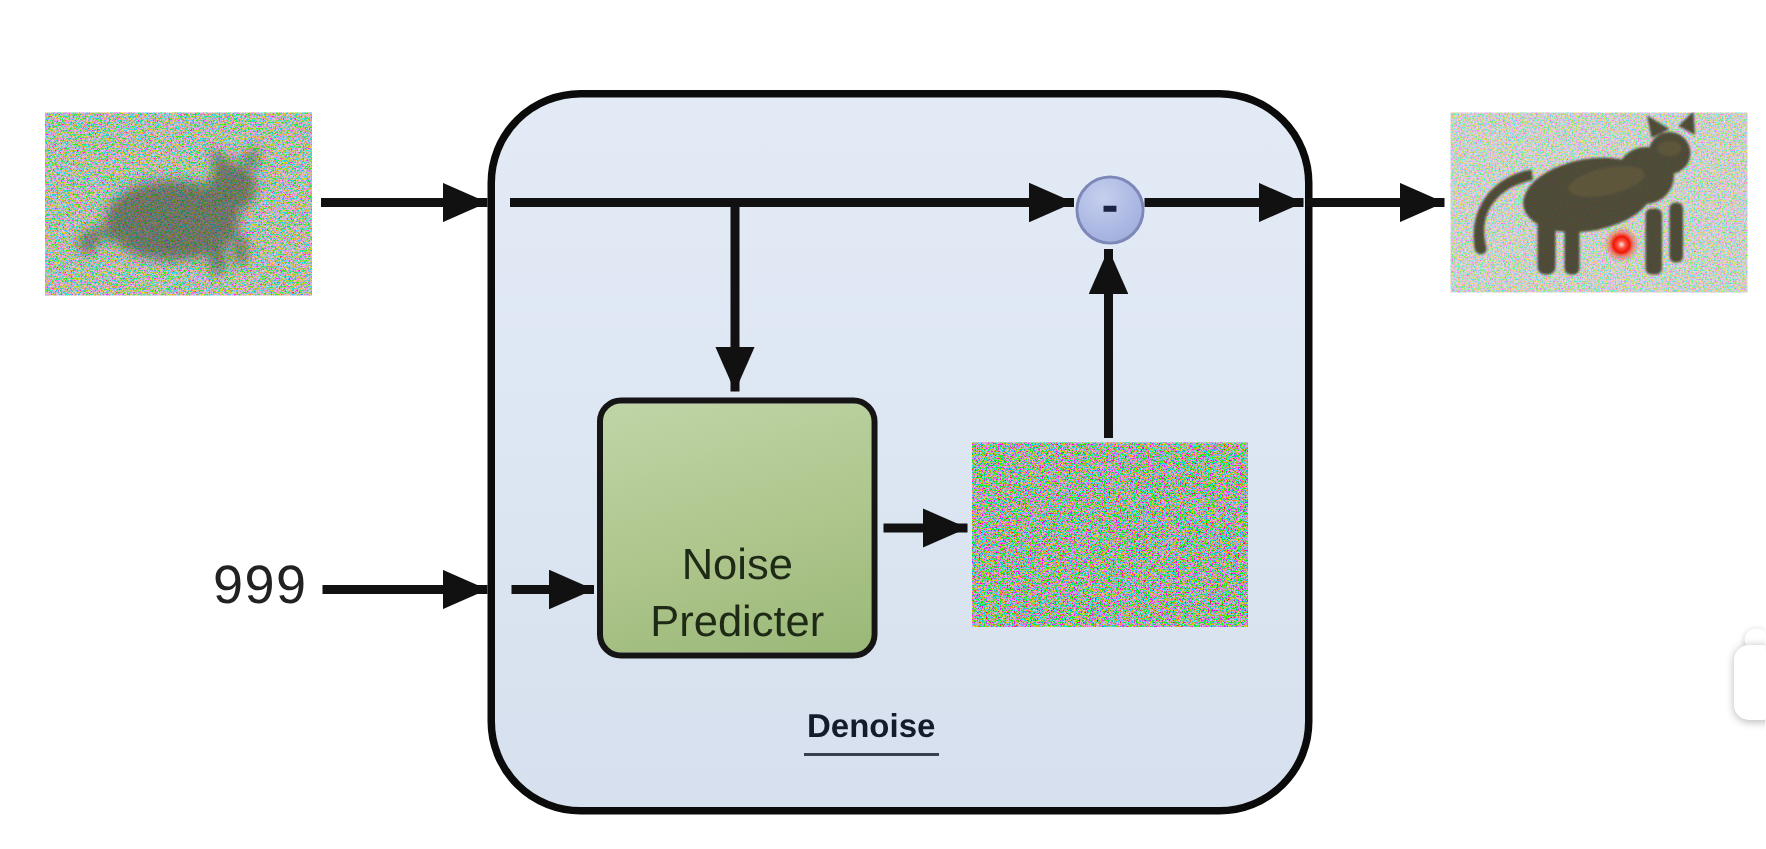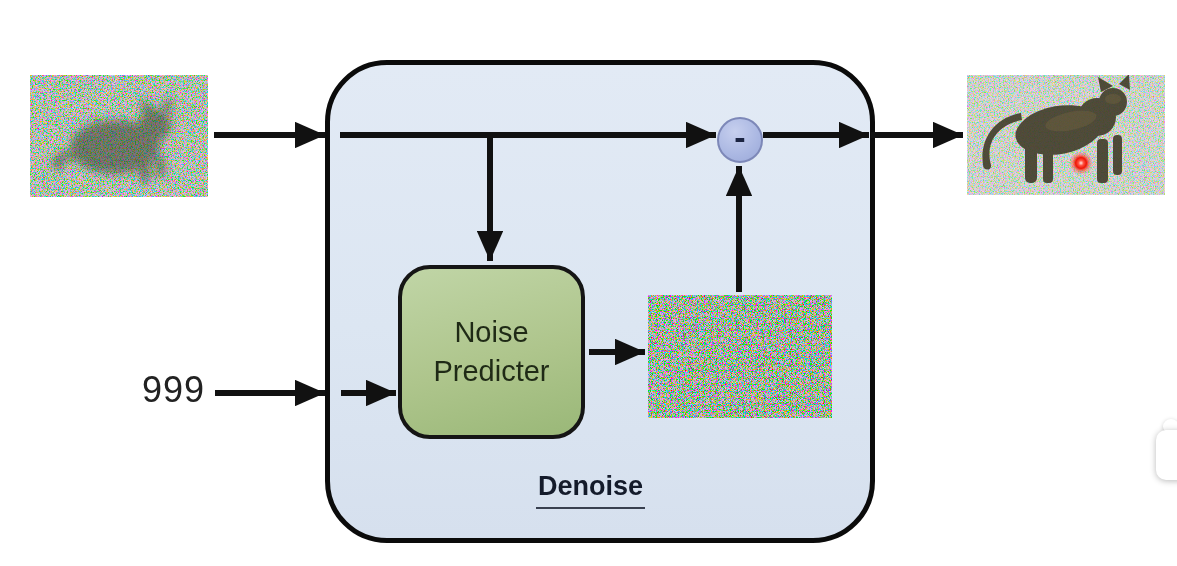--- a/index.html
+++ b/index.html
@@ -16,23 +16,23 @@
     z-index:1;
   }
   
   svg.overlay{position:absolute;left:0;top:0;z-index:3;}
   .arrow{stroke:var(--arrow,#111111);stroke-width:6;fill:none;}
   .ah{fill:var(--arrow,#111111);}
   
   .predictor-box{
     position:absolute;left:398px;top:265px;width:187px;height:174px;
     box-sizing:border-box;border:4px solid var(--predictorBorder,#151515);
-    border-radius:32px;
+    border-radius:16px;
     background:linear-gradient(165deg,#c0d5a6 0%,var(--predictorFill,#aec58c) 55%,#9ab878 100%);
-    display:flex;align-items:center;justify-content:center;text-align:center;
+    display:flex;align-items:flex-end;justify-content:center;text-align:center;
     z-index:4;
   }
   .predictor-box span{
     font-size:29px;line-height:1.33;color:var(--predictorText,#1f2a16);
     width:150px;
   }
   
   .subtract-circle{
     position:absolute;left:717px;top:117px;width:46px;height:46px;
     box-sizing:border-box;border:2px solid var(--subtractCircleBorder,#7d88b8);
@@ -44,21 +44,21 @@
     font-weight:900;font-size:34px;color:var(--subtractText,#1b2442);
     line-height:0;transform:translateY(-3px);
   }
   
   .timestep{
     position:absolute;left:142px;top:369px;font-size:36px;
     color:var(--timestepText,#222222);z-index:4;letter-spacing:1px;text-align:right;
   }
   .denoise-label{
     position:absolute;left:536px;top:471px;z-index:4;
-    font-size:27px;font-weight:700;color:var(--denoiseText,#141b2b);
+    font-size:22px;font-weight:700;color:var(--denoiseText,#141b2b);
     border-bottom:2px solid #39404f;padding:0 2px 5px 2px;text-align:right;
   }
   
   .img{position:absolute;z-index:2;}
   .img-input{left:30px;top:75px;}
   .img-noise{left:648px;top:295px;}
   .img-output{left:967px;top:75px;}
   
   .popup-fragment{
     position:absolute;left:1156px;top:430px;width:40px;height:50px;

